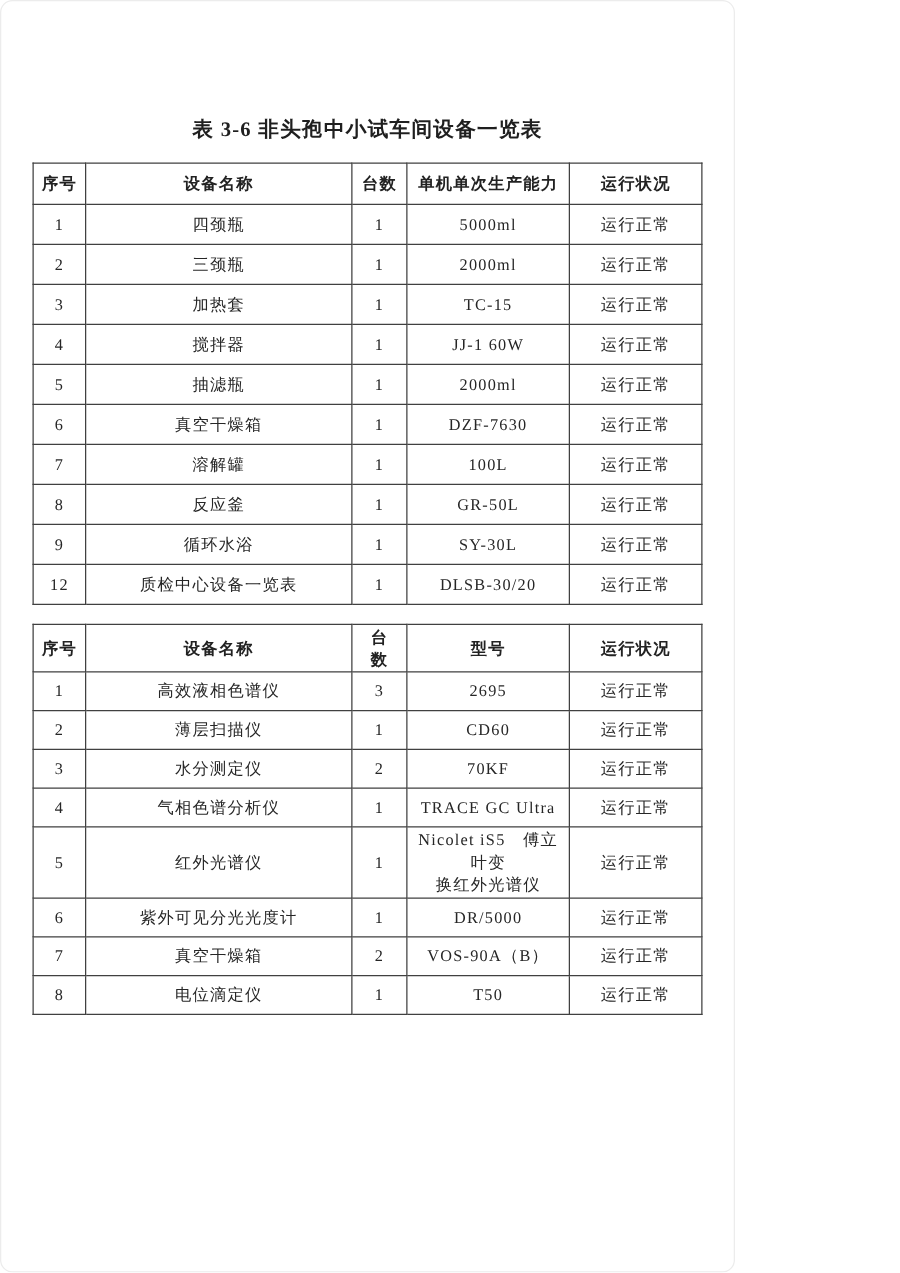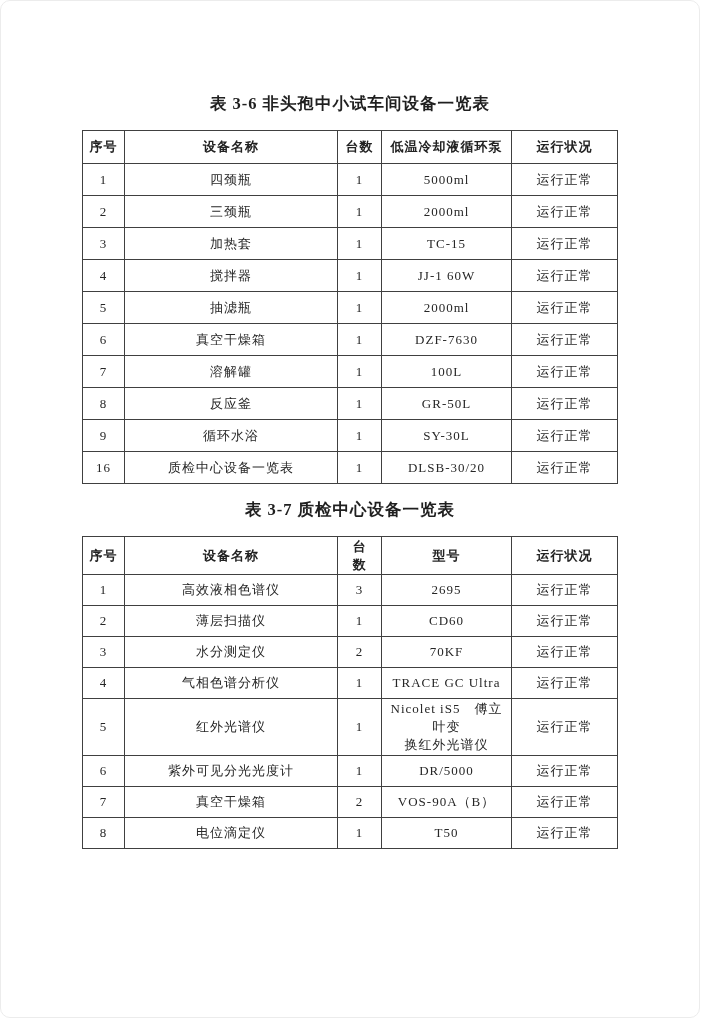--- a/index.html
+++ b/index.html
@@ -8,21 +8,21 @@
     background: #ffffff;
   }
   body {
     width: 720px;
     height: 1018px;
     font-family: "Liberation Serif", "DejaVu Serif", serif;
     color: #262626;
   }
   .page {
     box-sizing: border-box;
-    width: 700px;
+    width: 588px;
     height: 1018px;
     background: #ffffff;
     border: 1px solid #ececec;
     border-radius: 10px;
     overflow: hidden;
   }
   .tbl-title {
     text-align: center;
     font-size: 16.5px;
     font-weight: 700;
@@ -95,21 +95,21 @@
         <col class="c-name">
         <col class="c-qty">
         <col class="c-spec">
         <col class="c-status">
       </colgroup>
       <thead>
         <tr>
           <th><span>序号</span></th>
           <th><span>设备名称</span></th>
           <th><span>台数</span></th>
-          <th><span>低温冷却液循环泵</span></th>
+          <th><span>单机单次生产能力</span></th>
           <th><span>运行状况</span></th>
         </tr>
       </thead>
       <tbody>
         <tr>
           <td>1</td>
           <td>四颈瓶</td>
           <td>1</td>
           <td>5000ml</td>
           <td>运行正常</td>
@@ -164,30 +164,29 @@
           <td>运行正常</td>
         </tr>
         <tr>
           <td>9</td>
           <td>循环水浴</td>
           <td>1</td>
           <td>SY-30L</td>
           <td>运行正常</td>
         </tr>
         <tr>
-          <td>16</td>
+          <td>12</td>
           <td>质检中心设备一览表</td>
           <td>1</td>
           <td>DLSB-30/20</td>
           <td>运行正常</td>
         </tr>
       </tbody>
     </table>
 
-  <h2 class="tbl-title second">表 3-7 质检中心设备一览表</h2>
 
   <table class="equip" id="table-3-7">
       <colgroup>
         <col class="c-no">
         <col class="c-name">
         <col class="c-qty">
         <col class="c-spec">
         <col class="c-status">
       </colgroup>
       <thead>

